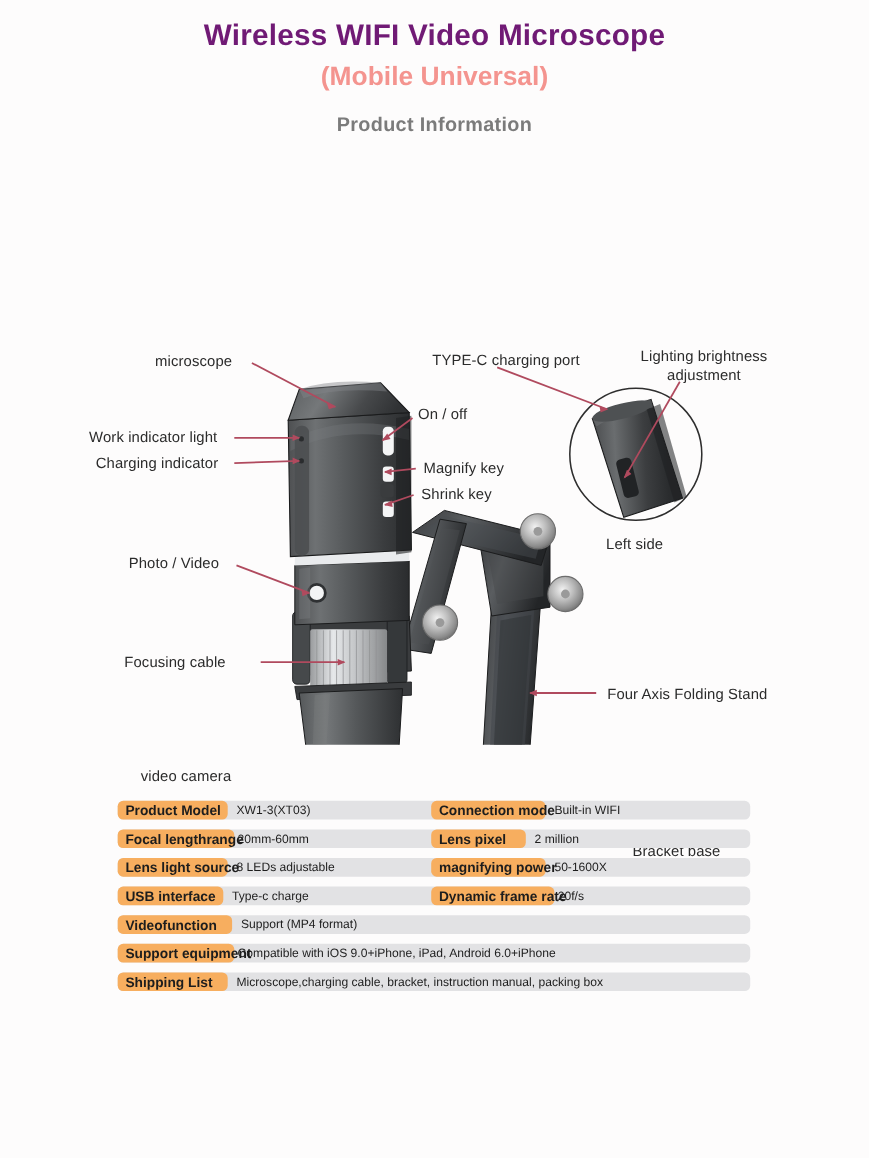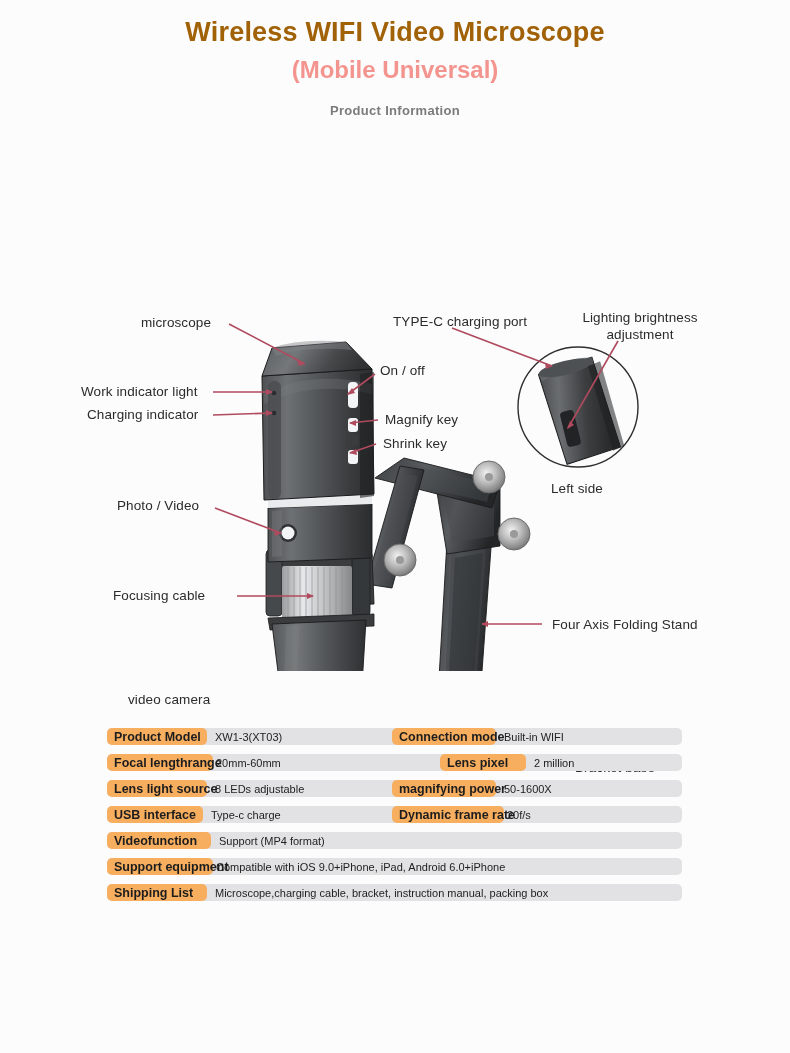--- a/index.html
+++ b/index.html
@@ -12,33 +12,33 @@
     font-family: "Liberation Sans", sans-serif;
     overflow: hidden;
     position: relative;
   }
 
   
   .header { padding-top: 14px; text-align: center; }
   .title-main {
     font-size: 27px;
     font-weight: bold;
-    color: #a16207;
+    color: #701a75;
     letter-spacing: 0.2px;
     line-height: 1.35;
   }
   .title-sub {
     font-size: 24px;
     font-weight: bold;
     color: #f4948f;
     line-height: 1.5;
     margin-top: 2px;
   }
   .title-section {
-    font-size: 13px;
+    font-size: 18px;
     font-weight: bold;
     color: #7b7b7b;
     margin-top: 15px;
     letter-spacing: 0.3px;
   }
 
   
   .diagram-wrap {
     position: relative;
     width: 790px;
@@ -80,21 +80,21 @@
     align-items: center;
     padding: 0 7px;
     font-size: 12.5px;
     font-weight: bold;
     color: #1d1d1d;
     flex: 0 0 auto;
     white-space: nowrap;
   }
   .chip.w-a { width: 100px; }
   .chip.w-b { width: 106px; }
-  .chip.w-c { width: 86px; margin-left: 48px; }
+  .chip.w-c { width: 86px; }
   .chip.w-d { width: 96px; }
   .chip.w-e { width: 104px; }
   .chip.w-f { width: 112px; }
 
   .val {
     display: flex;
     align-items: center;
     padding-left: 8px;
     font-size: 11px;
     color: #1d1d1d;

